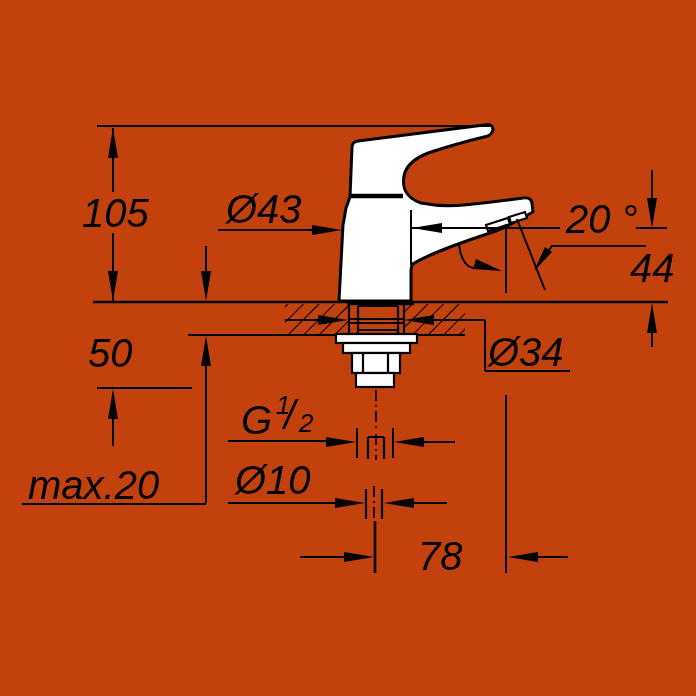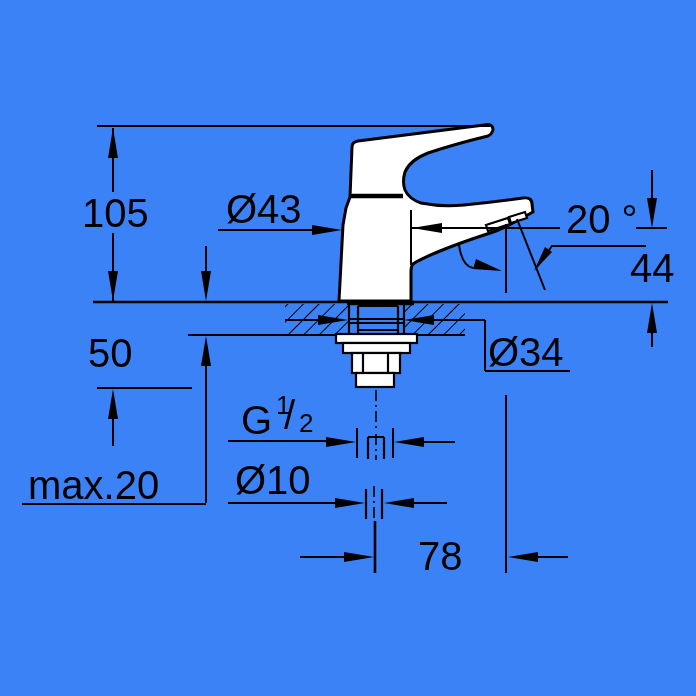--- a/index.html
+++ b/index.html
@@ -1,16 +1,16 @@
 <!DOCTYPE html>
 <html><head>
 <meta charset="utf-8">
 <style>
   html,body{margin:0;padding:0;background:#ffffff;}
-  .canvas{position:relative;width:696px;height:696px;background:#3b82f6;overflow:hidden;}
+  .canvas{position:relative;width:696px;height:696px;background:#c2410c;overflow:hidden;font-style:italic;}
   svg{display:block;}
   text{font-family:"Liberation Sans","DejaVu Sans",sans-serif;fill:#000;}
   .dim{font-size:40px;}
   .small{font-size:26px;}
 </style>
 </head>
 <body>
 
 <div class="canvas">
 <svg width="696" height="696" viewBox="0 0 696 696">

